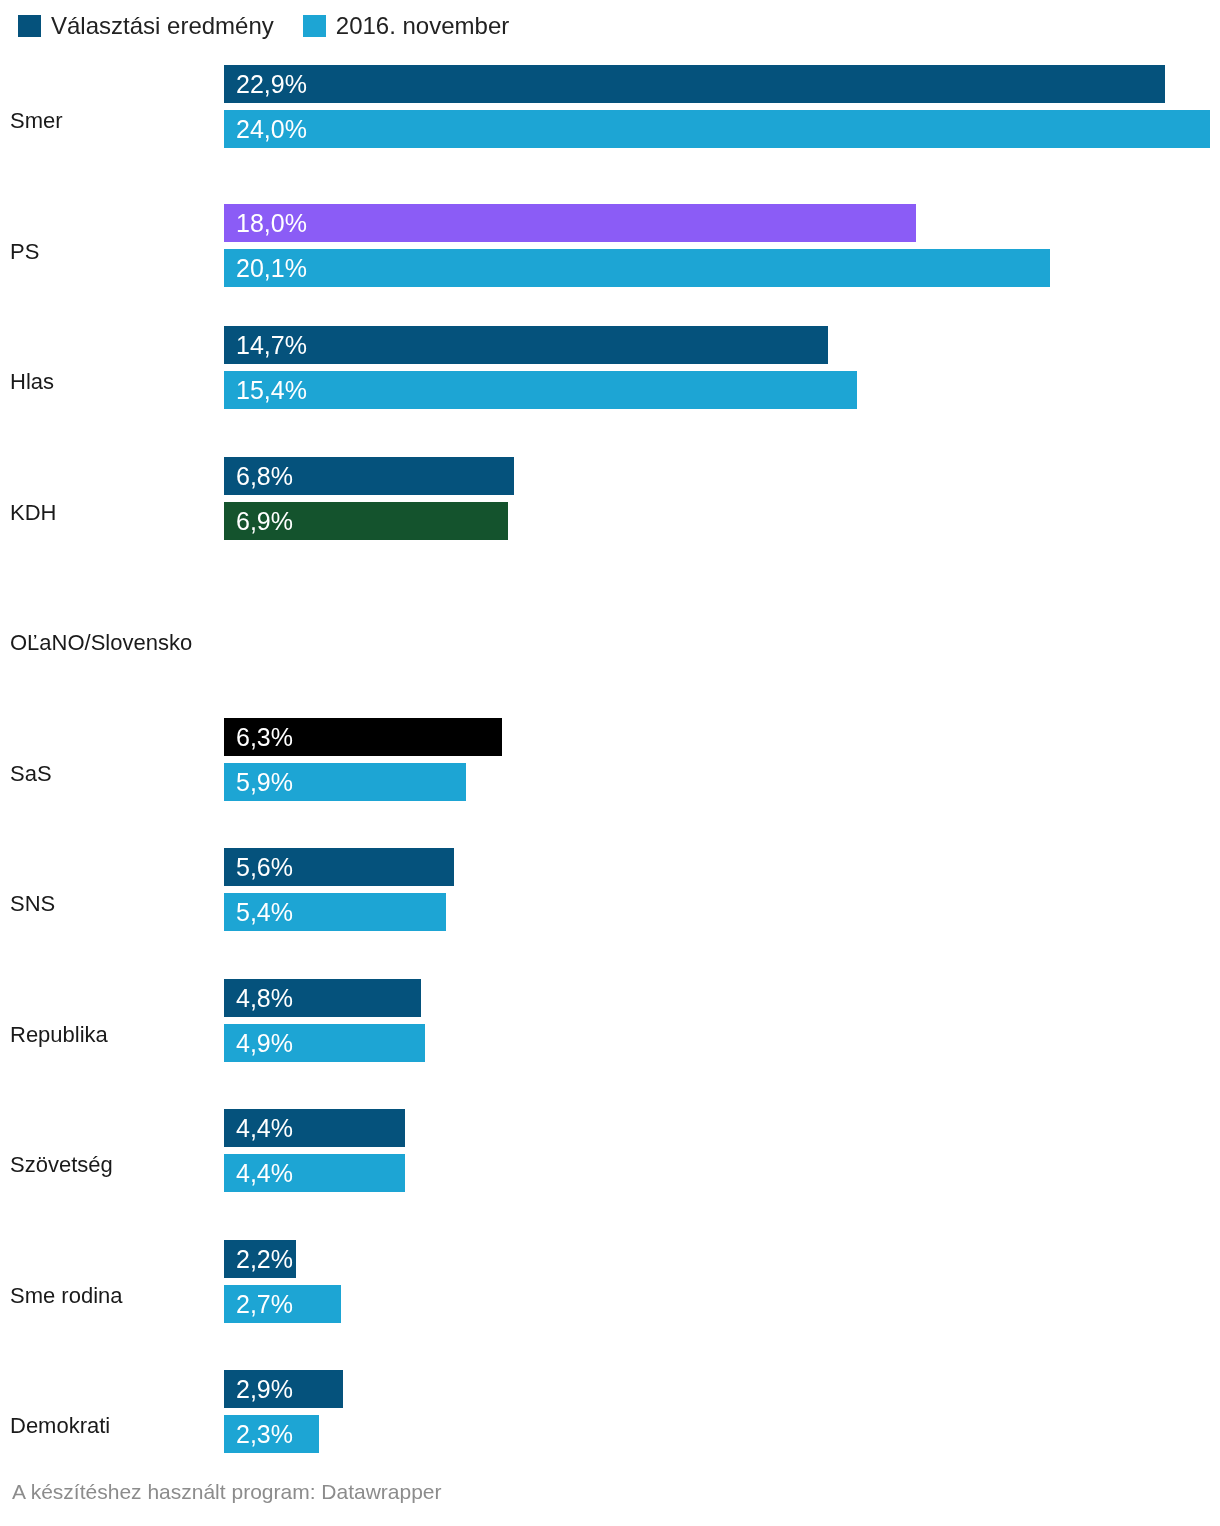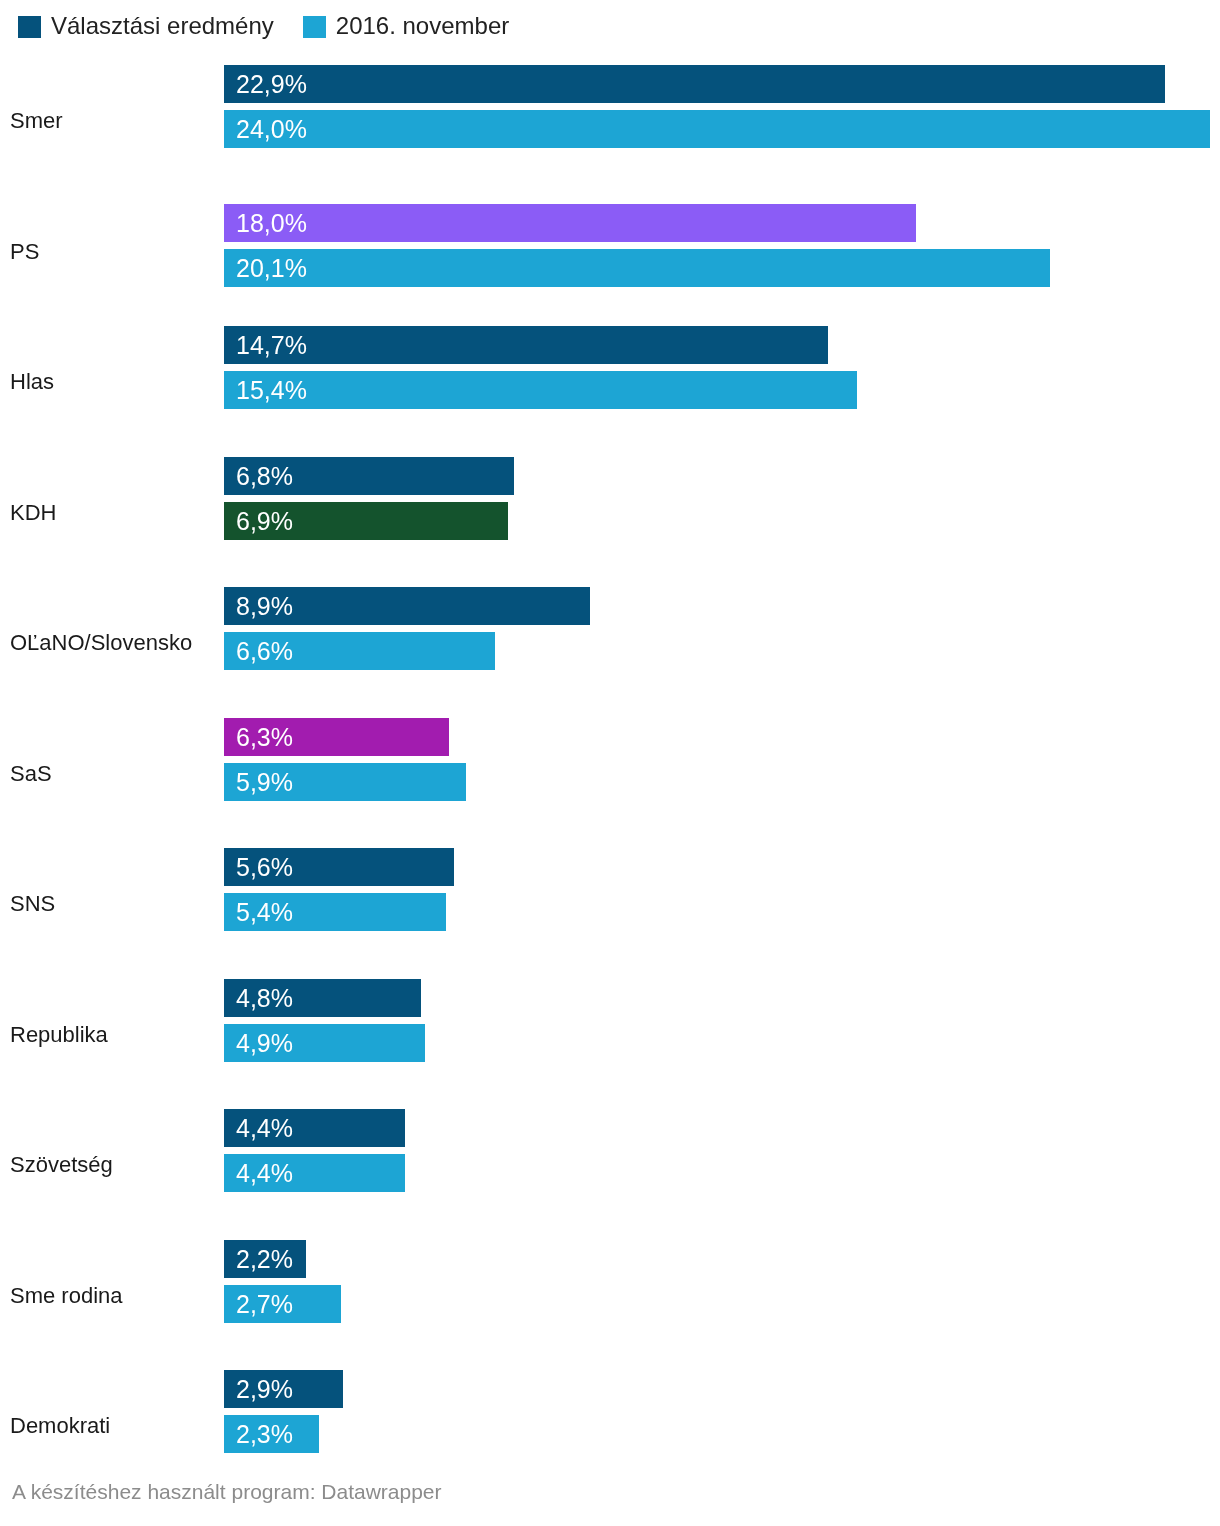--- a/index.html
+++ b/index.html
@@ -28,21 +28,21 @@
     position: absolute;
     left: 18px;
     top: 13px;
     display: flex;
     align-items: center;
     gap: 0;
     height: 26px;
   }
   .legend-item {
     display: flex;
-    align-items: flex-end;
+    align-items: center;
   }
   .legend-item + .legend-item {
     margin-left: 29px;
   }
   .legend-swatch {
     width: 23px;
     height: 22px;
     flex: 0 0 auto;
   }
   .legend-label {
@@ -176,33 +176,25 @@
           <div class="bar bar-dark" style="width: 279.48px; background: rgb(5, 82, 124); padding-left: 11px;">
             <span class="bar-value">6,8%</span>
           </div>
           <div class="bar bar-light" style="width: 283.59px; background: #14532d;">
             <span class="bar-value">6,9%</span>
           </div>
         </div>
       </div>
       <div class="row">
         <div class="row-label">OĽaNO/Slovensko</div>
-        <div class="bars">
-          <div class="bar bar-dark" style="width: 365.79px; background: rgb(5, 82, 124);">
-            <span class="bar-value">8,9%</span>
-          </div>
-          <div class="bar bar-light" style="width: 271.26px; background: rgb(29, 165, 212);">
-            <span class="bar-value">6,6%</span>
-          </div>
-        </div>
       </div>
       <div class="row">
         <div class="row-label">SaS</div>
         <div class="bars">
-          <div class="bar bar-dark" style="width: 225px; background: #a21caf;">
+          <div class="bar bar-dark" style="width: 278px; background: #000000;">
             <span class="bar-value">6,3%</span>
           </div>
           <div class="bar bar-light" style="width: 242.49px; background: rgb(29, 165, 212);">
             <span class="bar-value">5,9%</span>
           </div>
         </div>
       </div>
       <div class="row">
         <div class="row-label">SNS</div>
         <div class="bars">
@@ -232,21 +224,21 @@
             <span class="bar-value">4,4%</span>
           </div>
           <div class="bar bar-light" style="width: 180.84px; background: rgb(29, 165, 212);">
             <span class="bar-value">4,4%</span>
           </div>
         </div>
       </div>
       <div class="row">
         <div class="row-label">Sme rodina</div>
         <div class="bars">
-          <div class="bar bar-dark" style="width: 82px; background: rgb(5, 82, 124);">
+          <div class="bar bar-dark" style="width: 72px; background: rgb(5, 82, 124);">
             <span class="bar-value">2,2%</span>
           </div>
           <div class="bar bar-light" style="width: 117px; background: rgb(29, 165, 212);">
             <span class="bar-value">2,7%</span>
           </div>
         </div>
       </div>
       <div class="row">
         <div class="row-label">Demokrati</div>
         <div class="bars">

